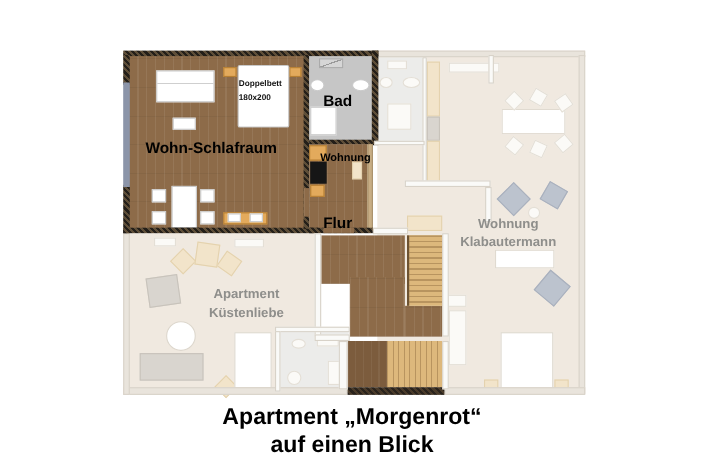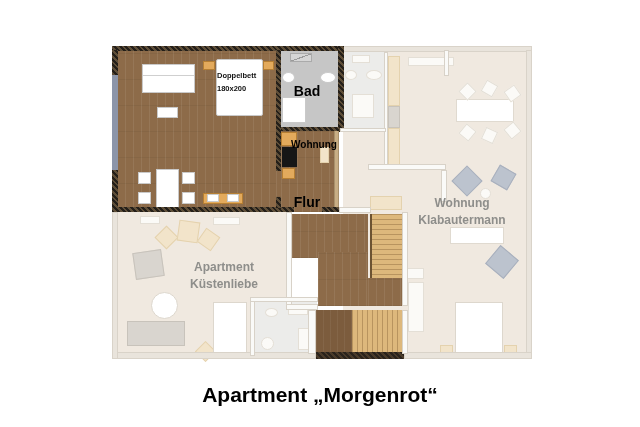--- a/index.html
+++ b/index.html
@@ -176,30 +176,32 @@
   <div class="abs grayb fur" style="left:134px;top:251px;width:29px;height:27px;transform:rotate(-8deg);"></div>
   <div class="abs wht round fur" style="left:151px;top:292px;width:27px;height:27px;border-color:#ddd7cd;"></div>
   <div class="abs grayb fur" style="left:127px;top:321px;width:58px;height:25px;"></div>
   <div class="abs ftanb fur" style="left:198px;top:344px;width:15px;height:15px;transform:rotate(45deg);"></div>
   <div class="abs wht fur" style="left:213px;top:302px;width:34px;height:51px;border-color:#ddd7cd;"></div>
   <div class="abs whtf round fur" style="left:261px;top:337px;width:13px;height:13px;"></div>
   <div class="abs whtf fur" style="left:288px;top:305px;width:20px;height:10px;"></div>
   <div class="abs whtf fur" style="left:298px;top:328px;width:16px;height:22px;"></div>
   <div class="abs whtf round fur" style="left:265px;top:308px;width:13px;height:9px;"></div>
 
+  <div class="abs lbl lbl-lg" style="left:192px;top:134px;">Wohn-Schlafraum</div>
   <div class="abs lbl lbl-lg" style="left:307px;top:91px;">Bad</div>
   <div class="abs lbl lbl-sm" style="left:314px;top:144px;">Wohnung</div>
   <div class="abs lbl lbl-lg" style="left:307px;top:202px;">Flur</div>
 
   <div class="abs lbl-faded" style="left:224px;top:259px;">
     <div>Apartment</div>
     <div>Küstenliebe</div>
   </div>
   <div class="abs lbl-faded" style="left:462px;top:195px;">
     <div>Wohnung</div>
     <div>Klabautermann</div>
   </div>
 
-  <div class="abs caption" style="left:0;top:366px;margin-top:16px;">
+  <div class="abs caption" style="left:0;top:366px;">
     <div>Apartment „Morgenrot“</div>
+    <div>auf einen Blick</div>
   </div>
 
 </div>
 
 </body></html>

